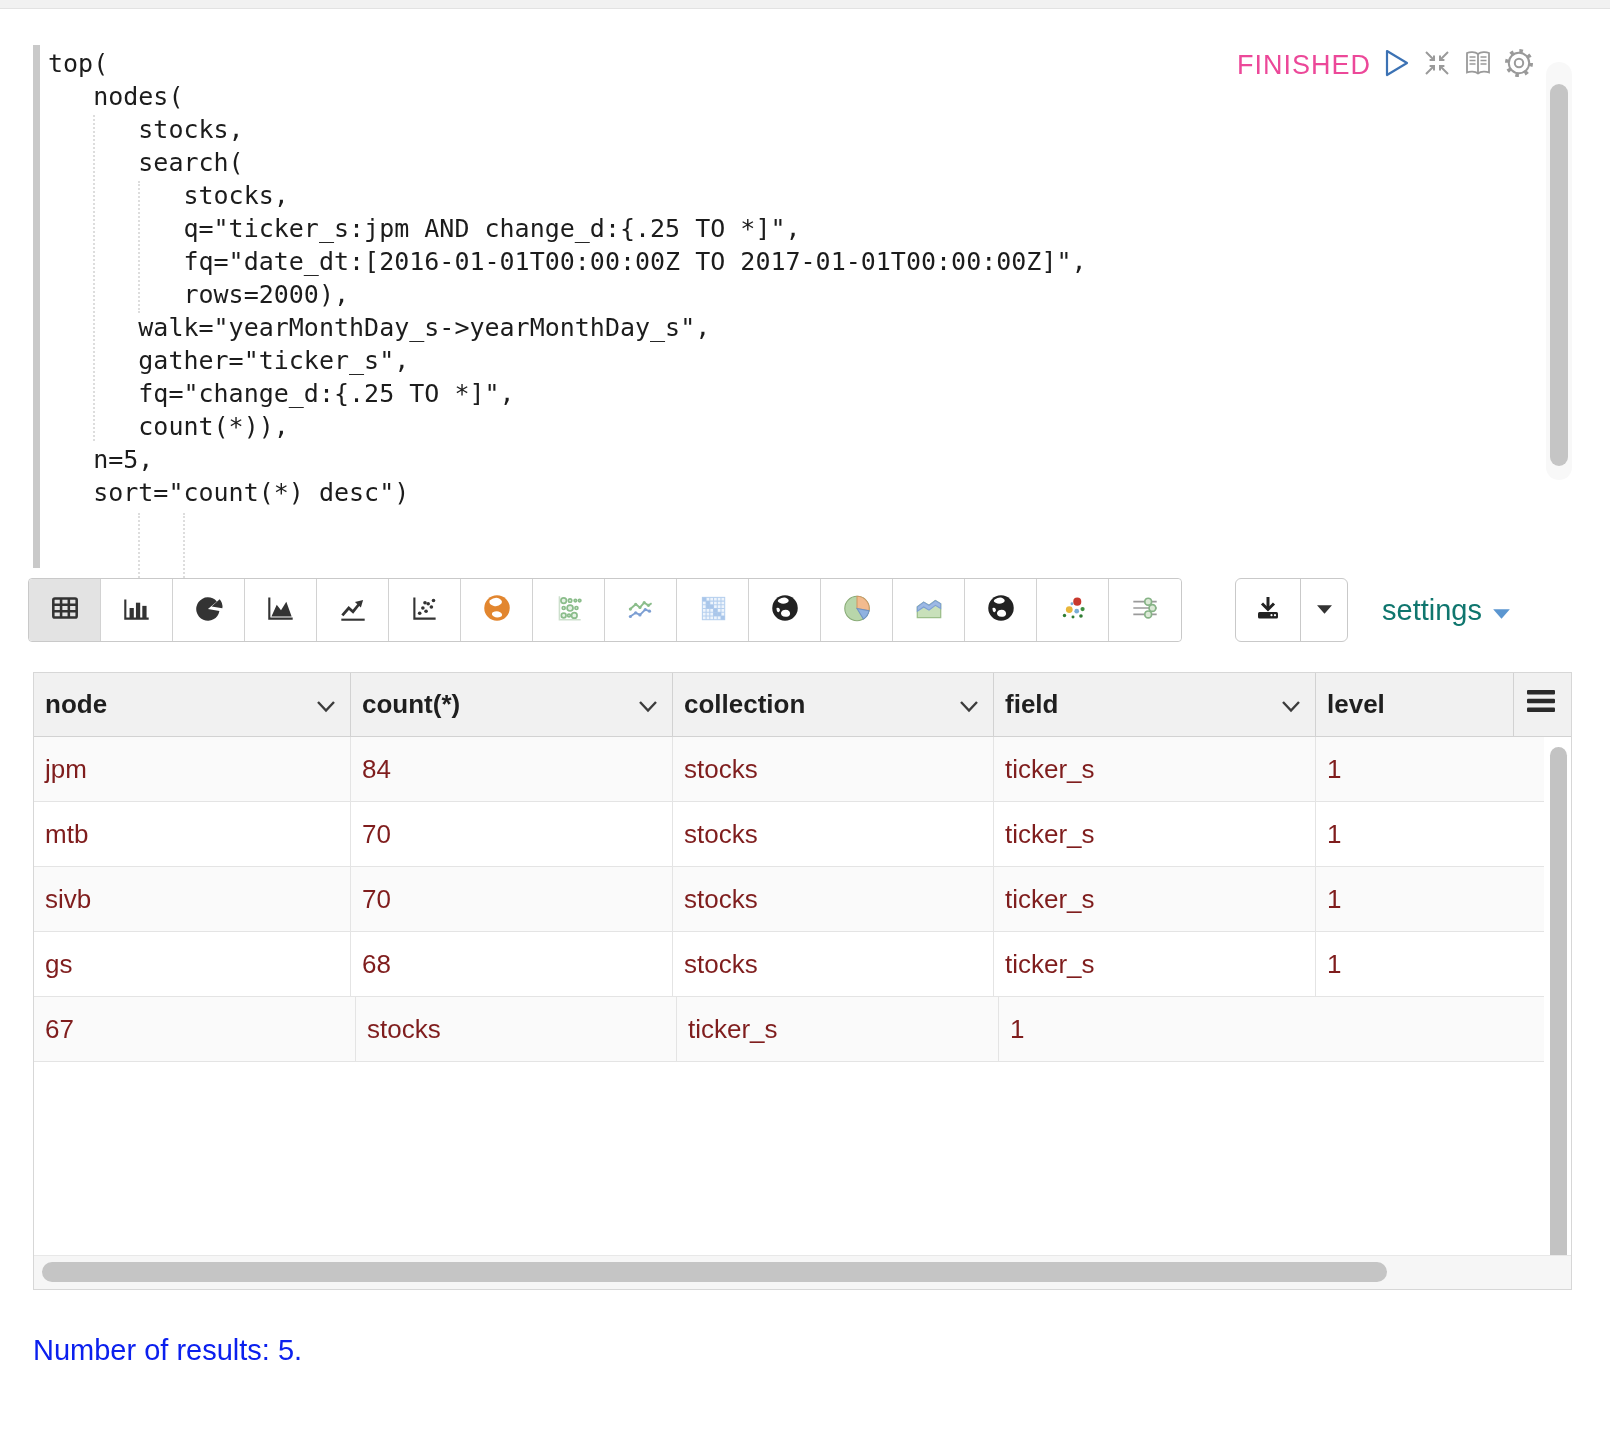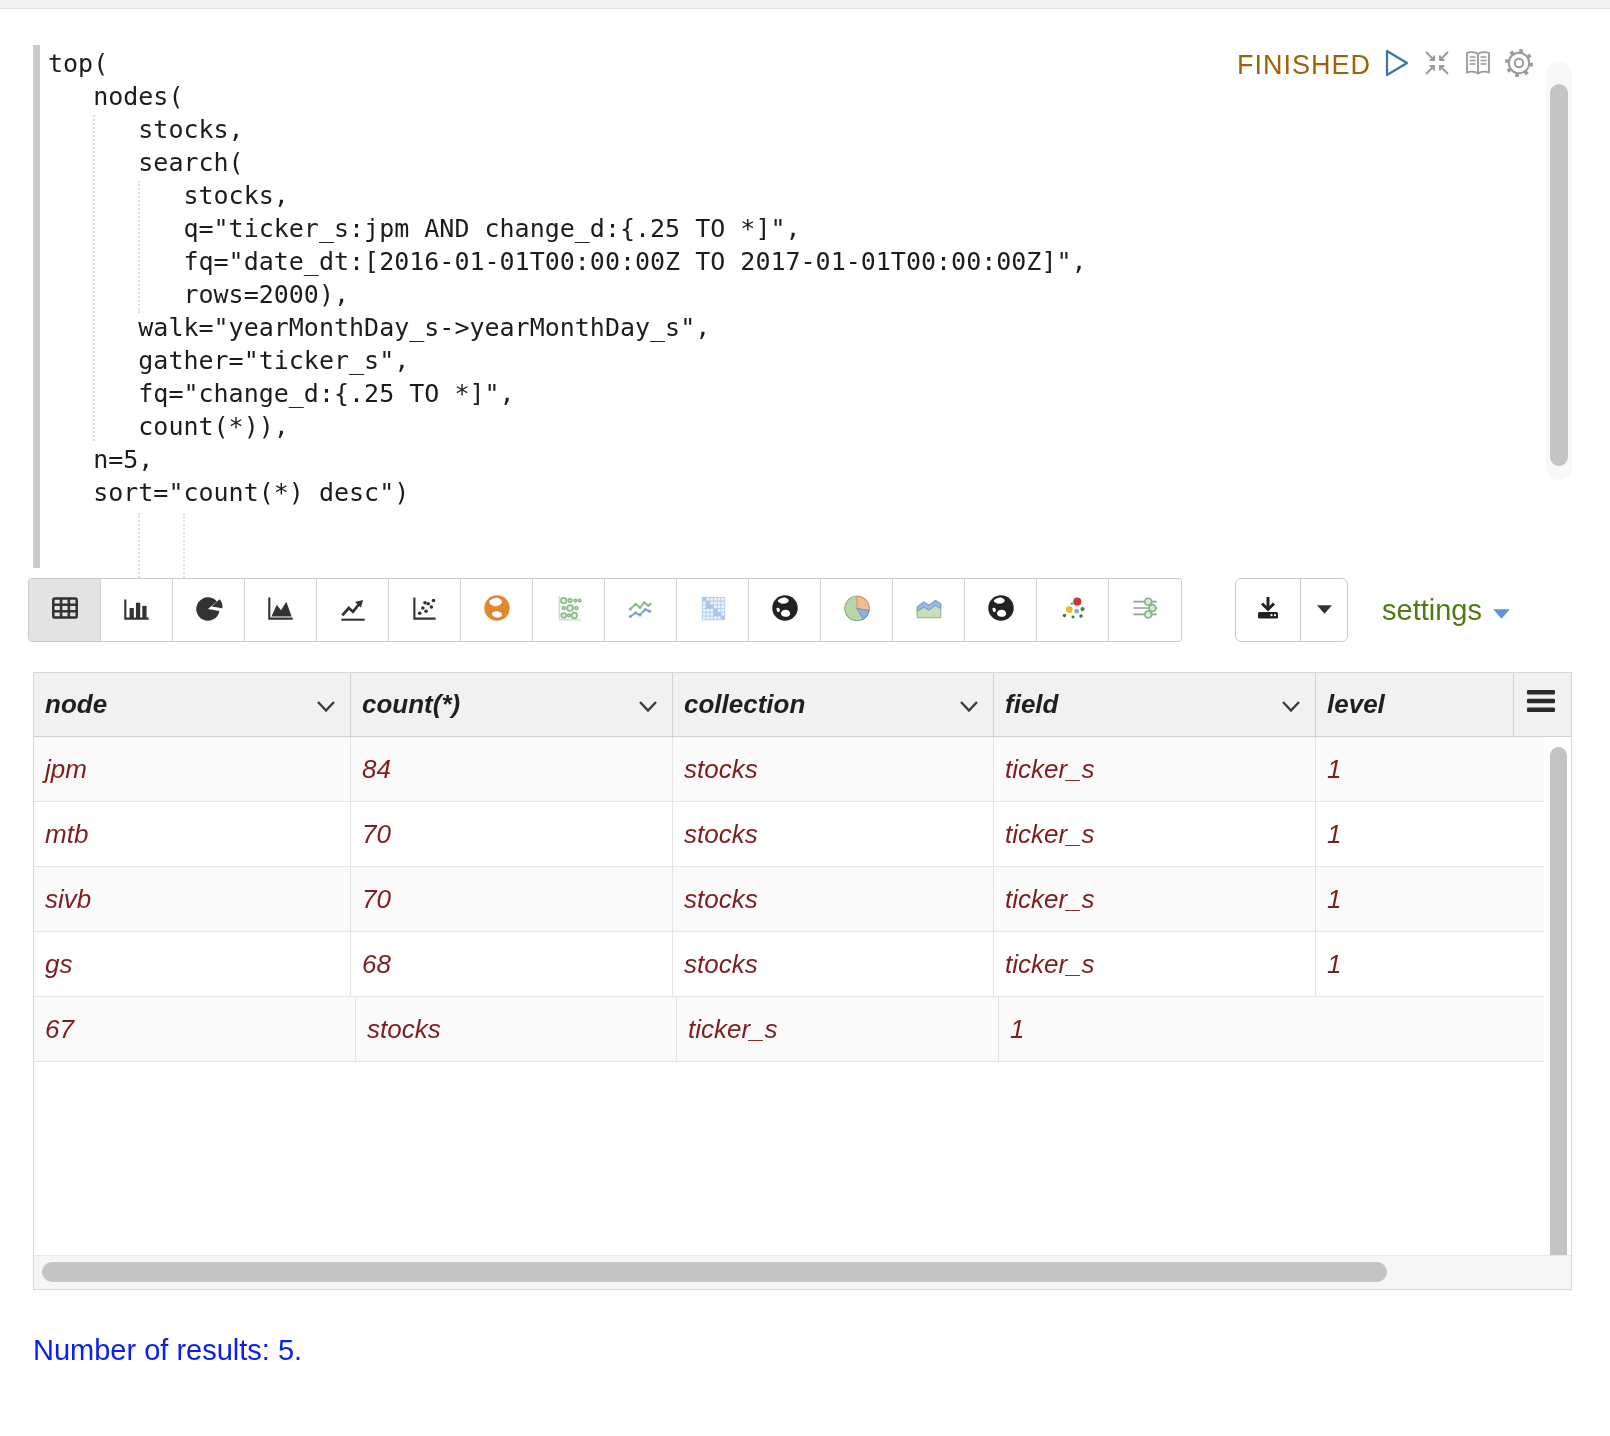--- a/index.html
+++ b/index.html
@@ -19,44 +19,44 @@
   .g1{left:60px;top:70px;height:326px;}
   .g2{left:105px;top:136px;height:132px;}
   .g3{left:105px;top:468px;height:72px;}
   .g4{left:150px;top:468px;height:72px;}
 
   .code-vtrack{position:absolute;left:1546px;top:62px;width:26px;height:418px;background:#f8f8f8;border-radius:13px;}
   .code-vthumb{position:absolute;left:1550px;top:84px;width:18px;height:382px;background:#c5c5c5;border-radius:9px;}
 
   
   .para-controls{position:absolute;left:1237px;top:46px;height:38px;display:flex;align-items:center;}
-  .status-text{font-size:27px;color:#a16207;letter-spacing:1px;}
+  .status-text{font-size:27px;color:#ec4899;letter-spacing:1px;}
   .ctl{display:flex;align-items:center;justify-content:center;width:32px;height:34px;margin-left:9px;cursor:pointer;}
 
   
   .viz-toolbar{position:absolute;left:28px;top:578px;height:64px;display:flex;border:1px solid #c9c9c9;
                border-radius:4px;background:#fff;box-sizing:border-box;}
   .viz-btn{width:72px;height:62px;display:flex;align-items:center;justify-content:center;
            border-right:1px solid #d2d2d2;box-sizing:border-box;cursor:pointer;background:#fff;}
   .viz-btn:first-child{border-radius:4px 0 0 4px;}
   .viz-btn:last-child{border-right:none;border-radius:0 4px 4px 0;}
   .viz-btn.selected{background:#e3e3e3;}
 
   .download-group{position:absolute;left:1235px;top:578px;height:64px;display:flex;border:1px solid #c9c9c9;
                   border-radius:6px;box-sizing:border-box;background:#fff;}
   .dl-main{width:64px;display:flex;align-items:center;justify-content:center;border-right:1px solid #c9c9c9;cursor:pointer;}
   .dl-caret{width:46px;display:flex;align-items:center;justify-content:center;cursor:pointer;}
 
   .settings-link{position:absolute;left:1382px;top:578px;height:64px;display:flex;align-items:center;
-                 color:#4d7c0f;font-size:29px;cursor:pointer;}
+                 color:#0f766e;font-size:29px;cursor:pointer;}
   .settings-link svg{margin-left:10px;margin-top:4px;}
 
   
   .result{position:absolute;left:33px;top:672px;width:1539px;height:618px;border:1px solid #d7d7d7;
-          box-sizing:border-box;background:#fff;font-style:italic;}
+          box-sizing:border-box;background:#fff;}
   .thead{display:flex;height:64px;background:#f1f1f1;border-bottom:1px solid #d2d2d2;box-sizing:border-box;}
   .th{box-sizing:border-box;border-right:1px solid #d2d2d2;display:flex;align-items:center;
       justify-content:space-between;padding:0 14px 0 11px;font-weight:bold;font-size:26px;color:#1f1f1f;}
   .th.c0{width:317px;} .th.c1{width:322px;gap:12px;} .th.c2{width:321px;} .th.c3{width:322px;}
   .th.c4{width:198px;border-right:1px solid #d2d2d2;}
   .th-menu{flex:1;display:flex;align-items:center;justify-content:center;border-right:none;cursor:pointer;}
   .tbody{position:relative;}
   .tr{display:flex;width:1510px;height:65px;border-bottom:1px solid #e4e4e4;box-sizing:border-box;background:#fff;}
   .tr.odd{background:#fafafa;}
   .td{box-sizing:border-box;border-right:1px solid #e4e4e4;display:flex;align-items:center;

